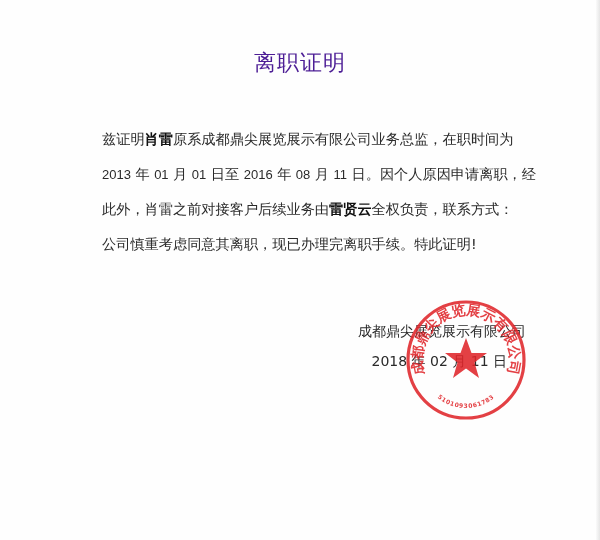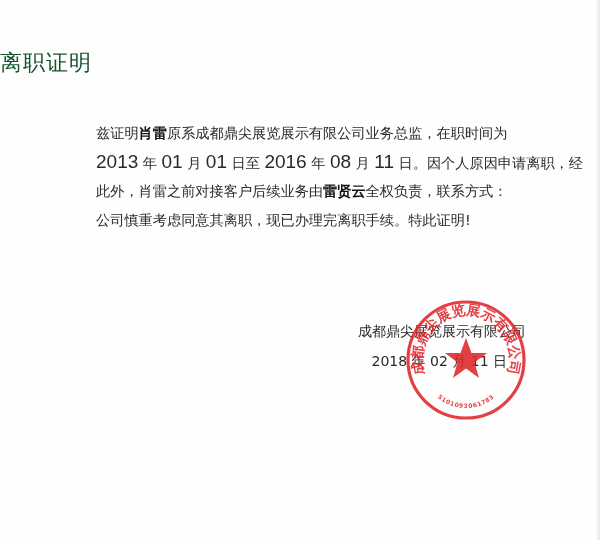--- a/index.html
+++ b/index.html
@@ -24,40 +24,41 @@
     .right-edge {
       position: absolute;
       right: 0; top: 0;
       width: 4px; height: 540px;
       background: linear-gradient(to right, #fafafa, #e6e6e6);
     }
     .title {
       position: absolute;
       left: 0; top: 48px;
       width: 600px;
+      text-align: center;
       font-family: "DejaVu Serif", "Liberation Serif", serif;
       font-size: 22px;
       letter-spacing: 1px;
-      color: #14532d;
+      color: #4c1d95;
     }
     .body-text {
       position: absolute;
       left: 94px;
       top: 118px;
       width: 440px;
       font-size: 14.2px;
       line-height: 26.5px;
       color: #2a2a2a;
     }
     .body-text p {
-      margin: 2px;
+      margin: 8px;
       white-space: nowrap;
     }
     .bold { font-weight: bold; color: #111111; }
-    .num { font-family: "Liberation Sans", sans-serif; font-size: 19px; }
+    .num { font-family: "Liberation Sans", sans-serif; font-size: 13px; }
     .signature {
       position: absolute;
       right: 74px;
       top: 316px;
       text-align: right;
       font-size: 14px;
       line-height: 30px;
       color: #2a2a2a;
       z-index: 1;
     }

